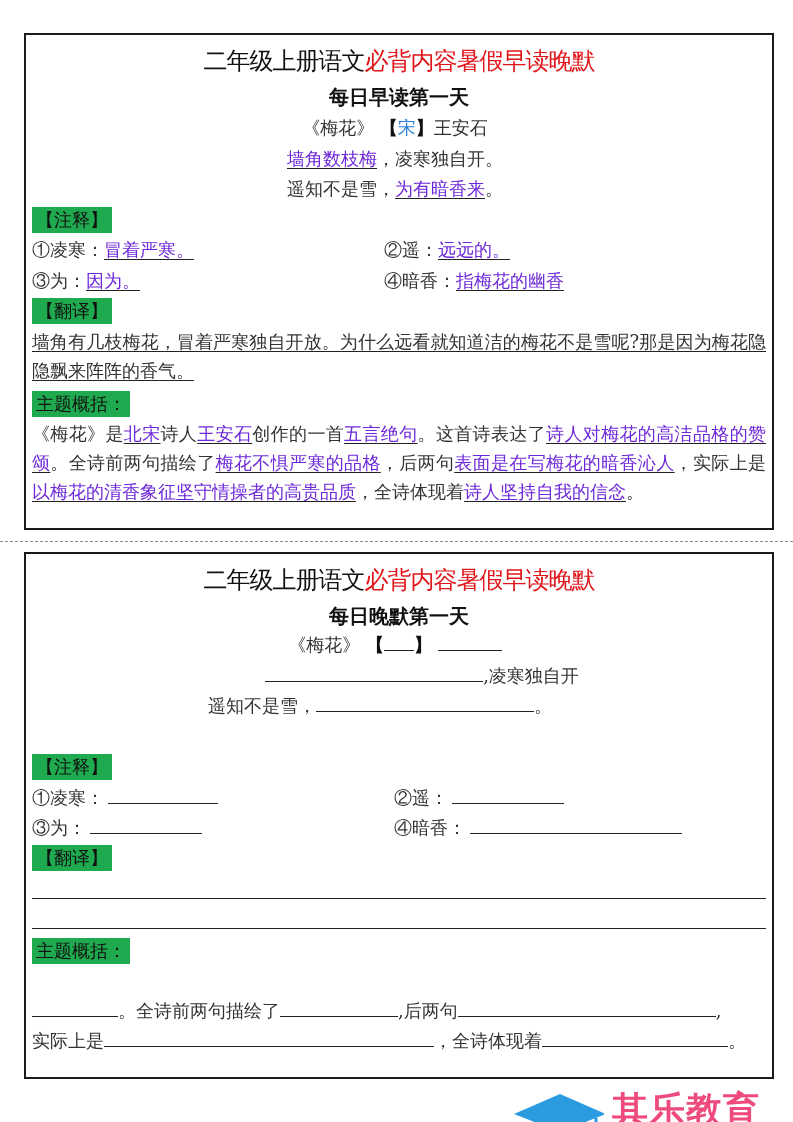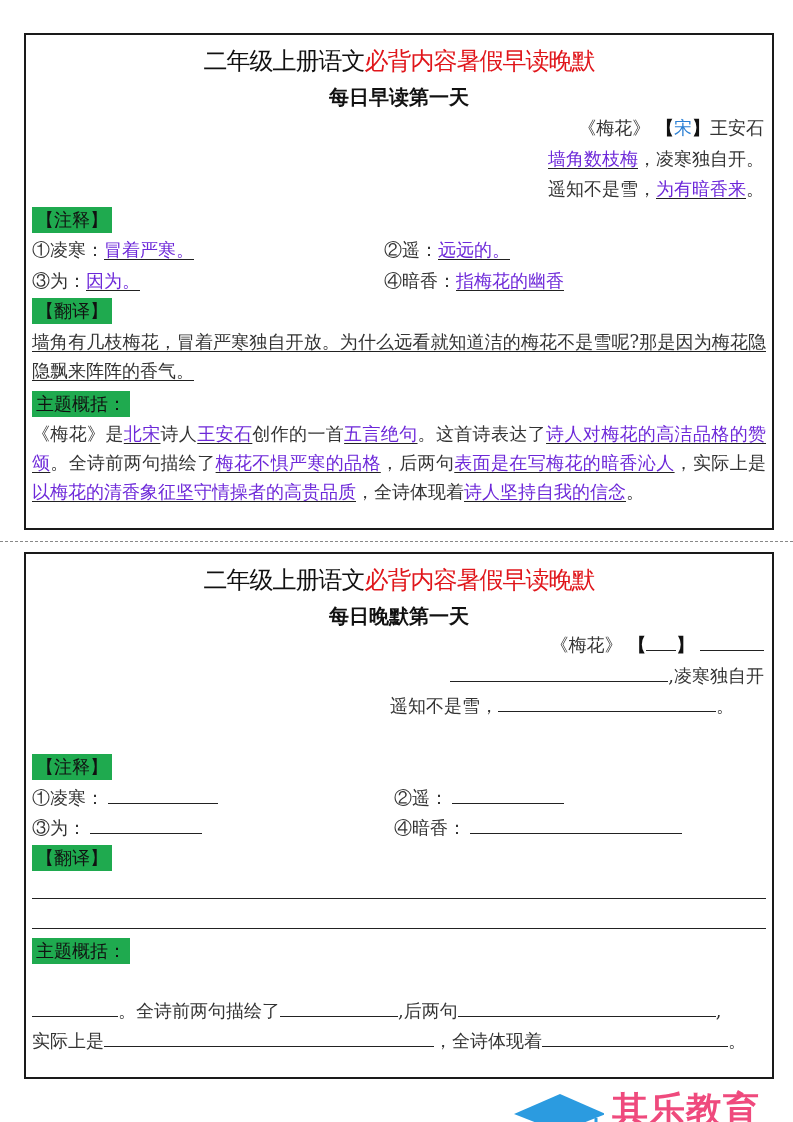--- a/index.html
+++ b/index.html
@@ -6,21 +6,21 @@
   body { width:793px; height:1122px; position:relative; overflow:hidden;
          font-family:"DejaVu Serif","Liberation Serif",serif; color:#222; }
   .card { position:absolute; left:24px; width:750px; border:2px solid #1a1a1a; box-sizing:border-box; background:#fff; }
   .card1 { top:33px; height:497px; }
   .card2 { top:552px; height:527px; }
   .title { position:absolute; left:0; right:0; top:4px; text-align:center;
            font-family:"DejaVu Sans","Liberation Sans",sans-serif; font-size:24px; letter-spacing:-1px; line-height:44px; color:#111; }
   .title .red { color:#e0161b; }
   .subtitle { position:absolute; left:0; right:0; top:48px; text-align:center;
               font-family:"DejaVu Sans","Liberation Sans",sans-serif; font-weight:bold; font-size:20px; line-height:28px; color:#111; }
-  .line { position:absolute; left:0; right:8px; text-align:right; font-size:18px; line-height:26px; color:#333; }
+  .line { position:absolute; left:0; right:8px; text-align:center; font-size:18px; line-height:26px; color:#333; }
   .red { color:#6d28d9; }
   .blue { color:#2a7fd4; }
   .u { text-decoration:underline; text-decoration-color:#222; text-underline-offset:3px; }
   .badge { position:absolute; left:6px; background:#1faa4f; color:#111; font-size:18px; line-height:26px; padding:0 4px; }
   .row { position:absolute; font-size:18px; line-height:26px; color:#333; white-space:nowrap; }
   .para { position:absolute; left:6px; right:6px; font-size:18px; line-height:29px; color:#333; text-align:justify; }
   .blank { display:inline-block; border-bottom:1px solid #222; height:18px; vertical-align:baseline; }
   .fullline { position:absolute; left:6px; right:6px; border-bottom:1px solid #222; }
   .sep { position:absolute; left:0; right:0; top:541px; border-top:1px dashed #888; }
   .logo { position:absolute; left:510px; top:1088px; width:283px; height:76px; }

